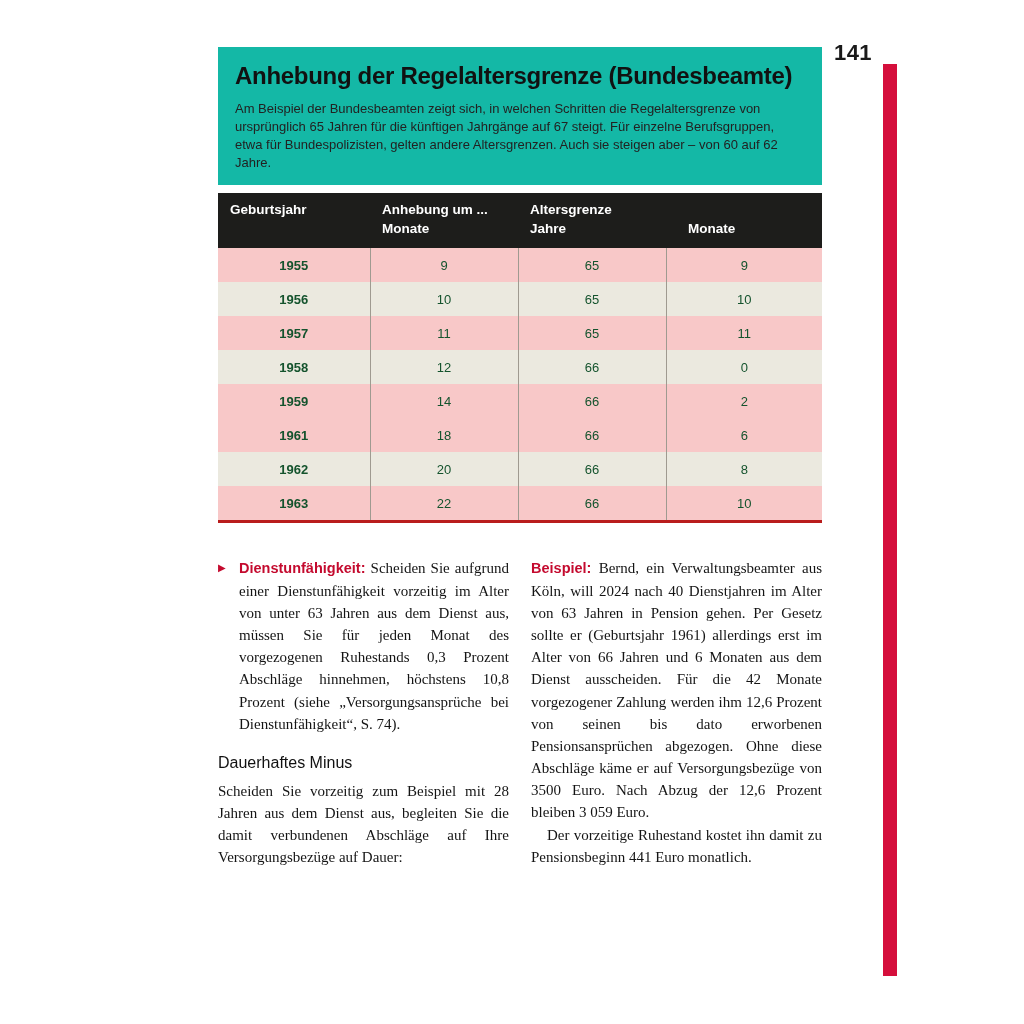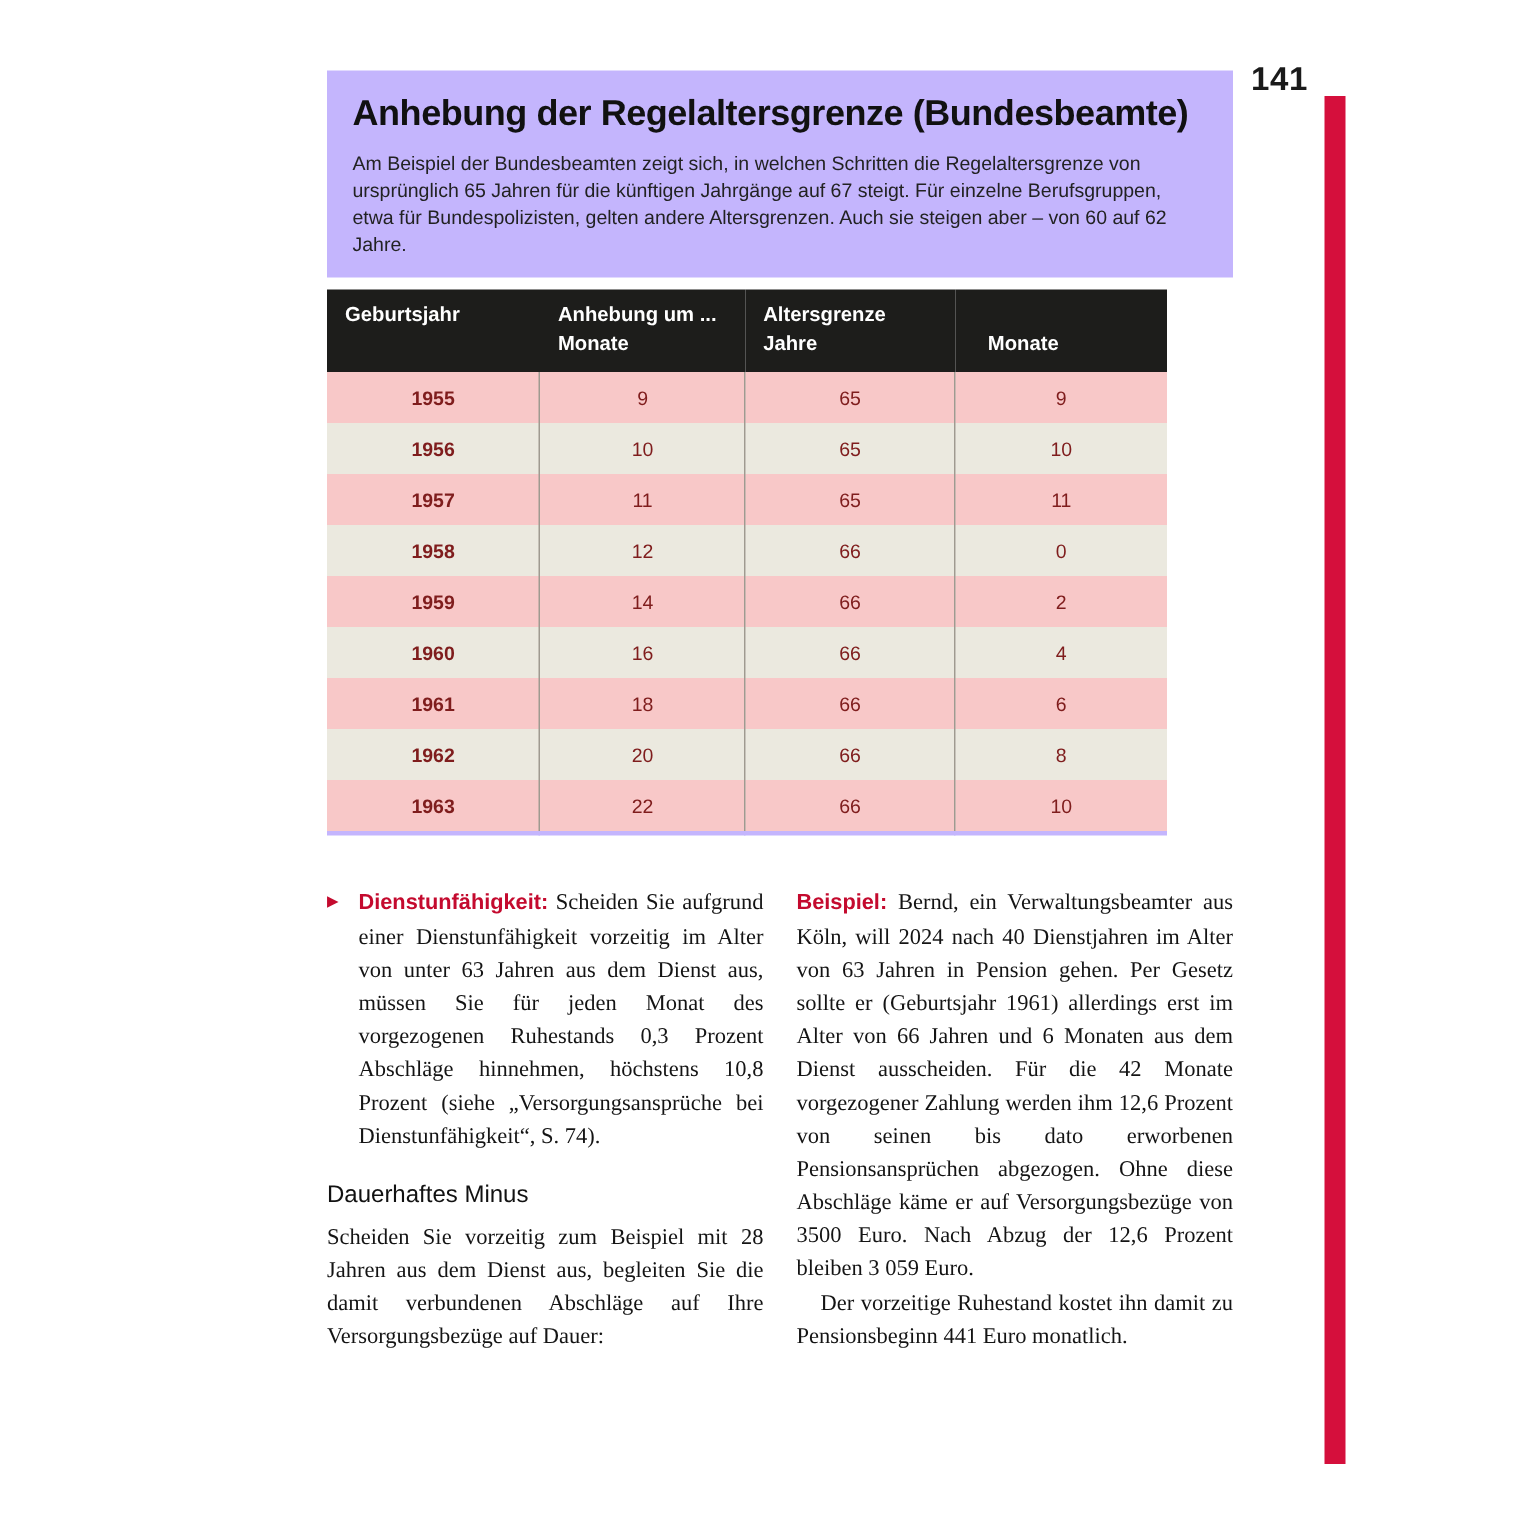--- a/index.html
+++ b/index.html
@@ -19,42 +19,42 @@
   }
   .edge-bar {
     position: absolute; left: 883px; top: 64px;
     width: 14px; height: 912px;
     background: #d50f3c;
   }
 
   .content { position: absolute; left: 218px; top: 47px; width: 604px; }
 
   
-  .infobox { background: #c4b5fd; padding: 15px 17px 13px; }
+  .infobox { background: #14b8a6; padding: 15px 17px 13px; }
   .infobox h1 {
     margin: 0 0 10px;
     font-size: 24px; font-weight: 700; letter-spacing: -0.3px;
     color: #111111; line-height: 1.15;
   }
   .infobox p {
     margin: 0; font-size: 13px; line-height: 1.4; color: #222222;
   }
 
   
-  table { border-collapse: collapse; width: 560px; margin-top: 8px; border-bottom: 3px solid #c4b5fd; }
+  table { border-collapse: collapse; width: 604px; margin-top: 8px; border-bottom: 3px solid #b91c1c; }
   thead th {
     background: #1d1d1b; color: #ffffff;
     font-size: 13.5px; font-weight: 700; text-align: left;
     padding: 8px 12px 9px; vertical-align: top;
   }
   thead th .l { display: block; line-height: 1.4; }
   thead th.h4 { vertical-align: bottom; padding-left: 22px; }
   tbody td {
     font-size: 13px; text-align: center; padding: 10px 6px 9px;
-    color: #7f1d1d;
+    color: #14532d;
   }
   tbody td:first-child { font-weight: 700; }
   tbody td + td { border-left: 1px solid #9f9a90; }
   tr.pink td  { background: #f8c8c8; }
   tr.cream td { background: #ebe9df; }
 
   .source {
     text-align: right; font-size: 11px; color: #4a4a4a; margin-top: 7px;
   }
 
@@ -147,26 +147,20 @@
         <td>12</td>
         <td>66</td>
         <td>0</td>
       </tr>
       <tr class="pink">
         <td>1959</td>
         <td>14</td>
         <td>66</td>
         <td>2</td>
       </tr>
-      <tr class="cream">
-        <td>1960</td>
-        <td>16</td>
-        <td>66</td>
-        <td>4</td>
-      </tr>
       <tr class="pink">
         <td>1961</td>
         <td>18</td>
         <td>66</td>
         <td>6</td>
       </tr>
       <tr class="cream">
         <td>1962</td>
         <td>20</td>
         <td>66</td>

